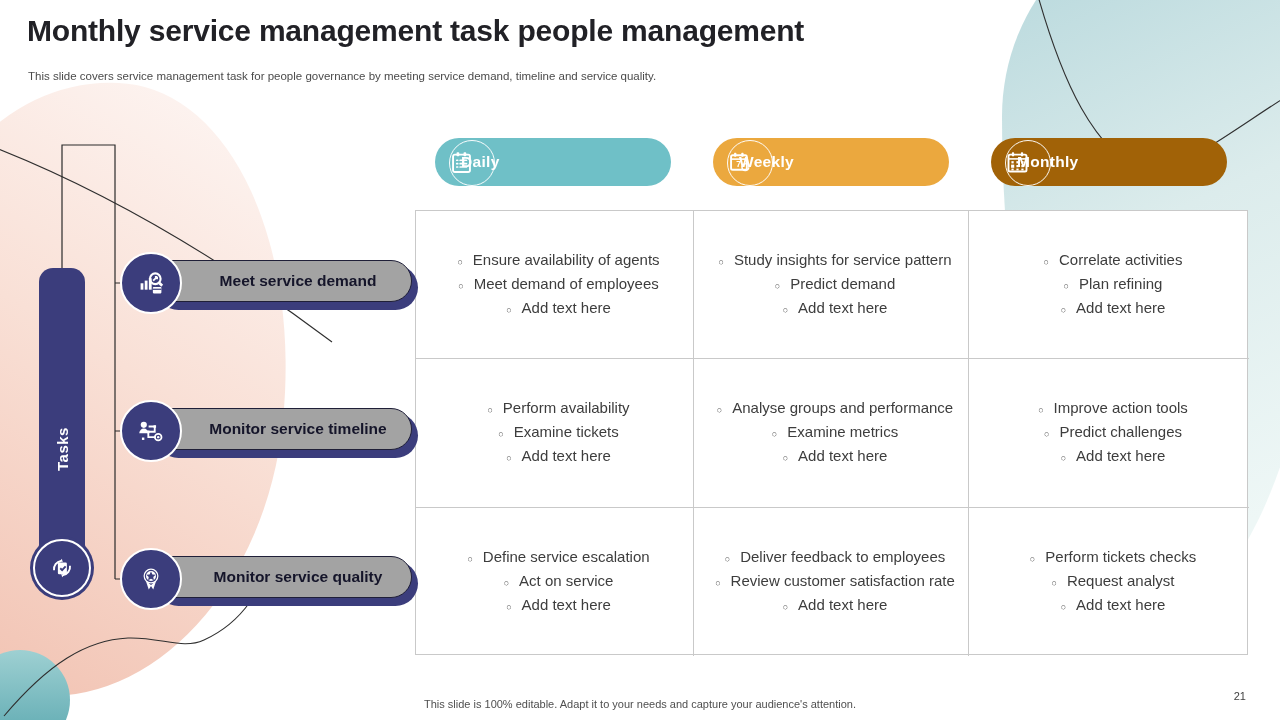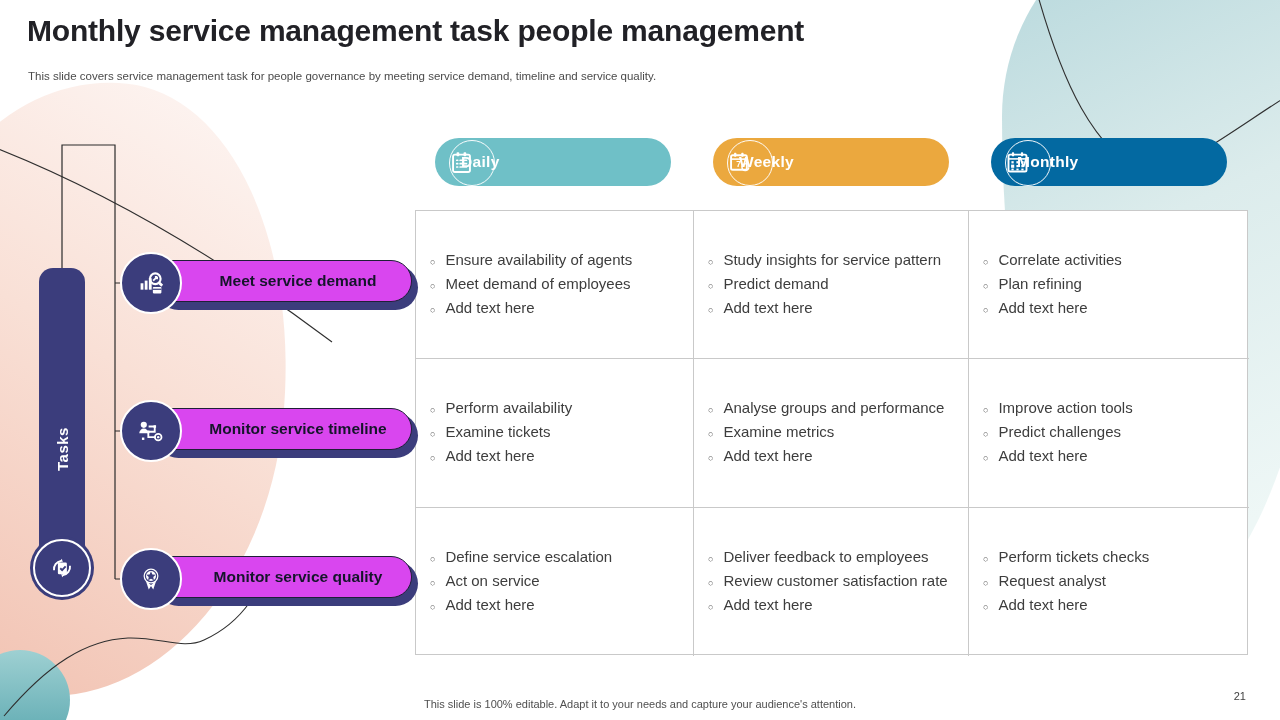--- a/index.html
+++ b/index.html
@@ -25,51 +25,51 @@
   .subtitle{position:absolute;left:28px;top:70px;width:900px;z-index:2;
     font-size:11.5px;color:#4b4b4b;}
 
   
   .col-pill{position:absolute;top:138px;width:236px;height:48px;border-radius:24px;z-index:3;
     display:flex;align-items:center;justify-content:flex-start;color:#fff;
     font-size:15.5px;font-weight:700;letter-spacing:.3px;}
   .col-pill .lbl{padding-left:26px;}
   .cp-daily{left:435px;background:#6fc0c7;}
   .cp-weekly{left:713px;background:#eba83e;}
-  .cp-monthly{left:991px;background:#0369a1;}
+  .cp-monthly{left:991px;background:#a16207;}
   .icon-wrap{position:absolute;left:5px;top:3px;width:42px;height:42px;}
   .icon-wrap .ring{position:absolute;left:9px;top:-1px;width:44px;height:44px;
     border:1.6px solid rgba(255,255,255,.95);border-radius:50%;}
   .icon-wrap .glyph{position:absolute;inset:0;display:flex;align-items:center;justify-content:center;}
 
   
   .grid{position:absolute;left:415px;top:210px;width:833px;height:445px;z-index:2;
     display:grid;grid-template-columns:278px 275px 280px;grid-template-rows:148px 149px 148px;
     background:#fff;border:1px solid #c9c9c9;box-sizing:border-box;}
   .cell{border-right:1px solid #c9c9c9;border-bottom:1px solid #c9c9c9;box-sizing:border-box;
-    display:flex;flex-direction:column;justify-content:center;gap:2px;padding:8px 6px 8px 12px;}
+    display:flex;flex-direction:column;justify-content:center;gap:2px;padding:8px 6px 8px 12px;align-items:center;}
   .cell:nth-child(3n){border-right:none;}
   .cell:nth-child(n+7){border-bottom:none;}
   .li{display:flex;font-size:15px;color:#3d3d3d;line-height:19px;}
   .blt::before{content:"○";font-size:9px;color:#5a5a5a;line-height:19px;margin:0 10px 0 2px;}
 
   
   .tasks-bar{position:absolute;left:39px;top:268px;width:46px;height:312px;z-index:3;
     background:#3b3d7c;border-radius:14px;}
   .tasks-bar .vlabel{position:absolute;left:50%;top:58%;transform:translate(-50%,-50%) rotate(-90deg);
     color:#fff;font-size:15px;font-weight:700;letter-spacing:.5px;white-space:nowrap;}
   .sync-circle{position:absolute;left:33px;top:539px;width:58px;height:58px;z-index:4;border-radius:50%;
     background:#3b3d7c;border:2px solid #fff;box-shadow:0 0 0 3px #3b3d7c;box-sizing:border-box;
     display:flex;align-items:center;justify-content:center;}
 
   
   .task-row{position:absolute;left:120px;width:310px;height:62px;z-index:3;}
   .tr-1{top:252px;} .tr-2{top:400px;} .tr-3{top:548px;}
   .shadow-pill{position:absolute;left:36px;top:13px;width:262px;height:45px;border-radius:23px;background:#3b3d7c;}
-  .face-pill{position:absolute;left:30px;top:8px;width:262px;height:42px;border-radius:21px;background:#d946ef;
+  .face-pill{position:absolute;left:30px;top:8px;width:262px;height:42px;border-radius:21px;background:#a3a3a3;
     border:1.6px solid #1f1f38;box-sizing:border-box;display:flex;align-items:center;justify-content:center;
     padding-left:34px;font-size:15.5px;font-weight:700;color:#15152a;}
   .row-circle{position:absolute;left:0;top:0;width:62px;height:62px;border-radius:50%;background:#3b3d7c;
     border:2px solid #fff;box-sizing:border-box;display:flex;align-items:center;justify-content:center;}
 
   
   .footer{position:absolute;left:0;top:698px;width:1280px;text-align:center;z-index:2;
     font-size:11px;color:#4f4f4f;}
   .page-num{position:absolute;right:34px;top:690px;z-index:2;font-size:11px;color:#3f3f3f;}
 </style>

